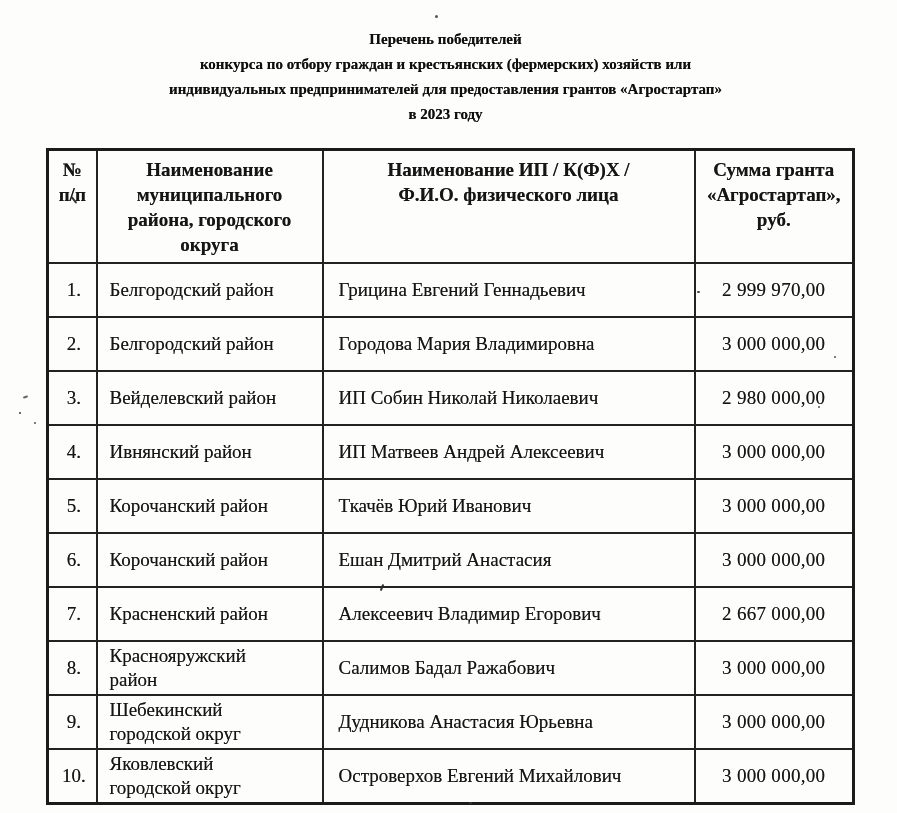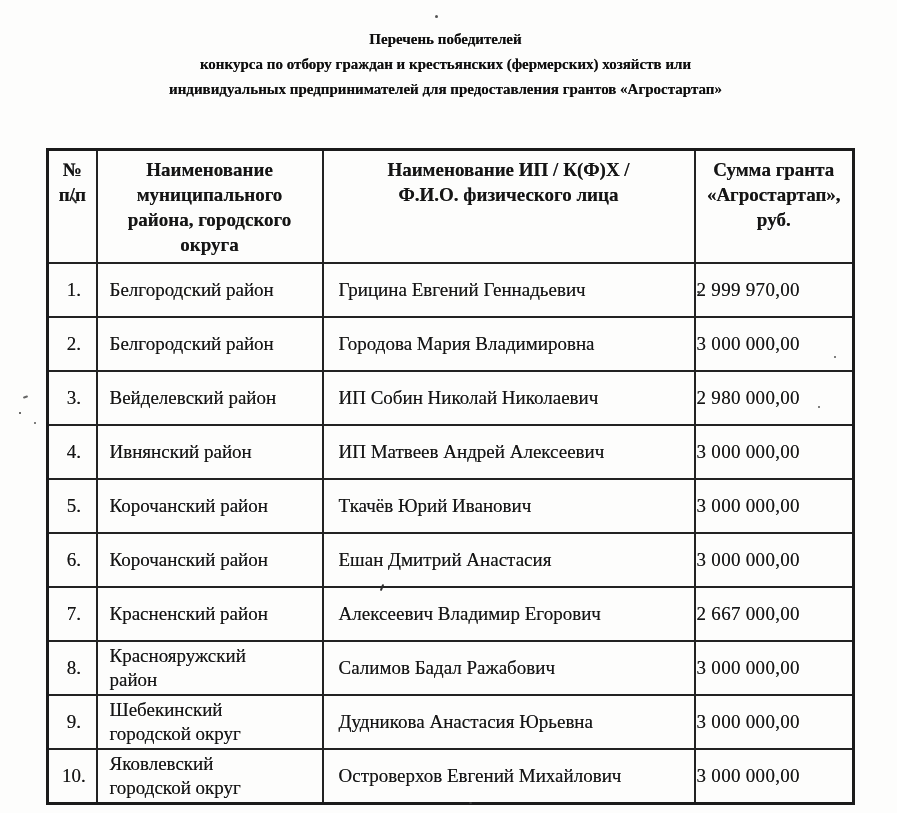--- a/index.html
+++ b/index.html
@@ -52,21 +52,21 @@
     white-space:pre-line;
   }
   tbody tr{height:54px;}
   tbody td{vertical-align:middle;}
   td.c-num{text-align:center;padding-left:4px;}
   td.c-district{
     text-align:left;padding-left:12px;padding-right:4px;
     white-space:pre-line;line-height:24px;
   }
   td.c-name{text-align:left;padding-left:15px;padding-right:4px;}
-  td.c-amount{text-align:left;letter-spacing:.3px;}
+  td.c-amount{text-align:center;letter-spacing:.3px;}
 
   
   .speck{position:absolute;background:#3a3a3a;border-radius:50%;}
   .sp-top{left:435px;top:15px;width:3px;height:3px;background:#555;}
   .sp-slash{left:70px;top:199px;width:8px;height:2px;background:#333;
             transform:rotate(52deg);border-radius:1px;}
   .sp-lm1{left:23px;top:396px;width:5px;height:2px;background:#666;
           transform:rotate(-18deg);border-radius:1px;}
   .sp-lm2{left:19px;top:412px;width:2px;height:2px;}
   .sp-lm3{left:34px;top:422px;width:2px;height:2px;background:#555;}
@@ -79,20 +79,21 @@
 </style>
 </head>
 <body>
 
 <div class="page">
 
   <div class="doc-title">
     <div>Перечень победителей</div>
     <div>конкурса по отбору граждан и крестьянских (фермерских) хозяйств или</div>
     <div>индивидуальных предпринимателей для предоставления грантов «Агростартап»</div>
+    <div>в 2023 году</div>
   </div>
 
   <table class="winners">
     <colgroup>
       <col style="width:49px">
       <col style="width:226px">
       <col style="width:372px">
       <col style="width:159px">
     </colgroup>
     <thead>

